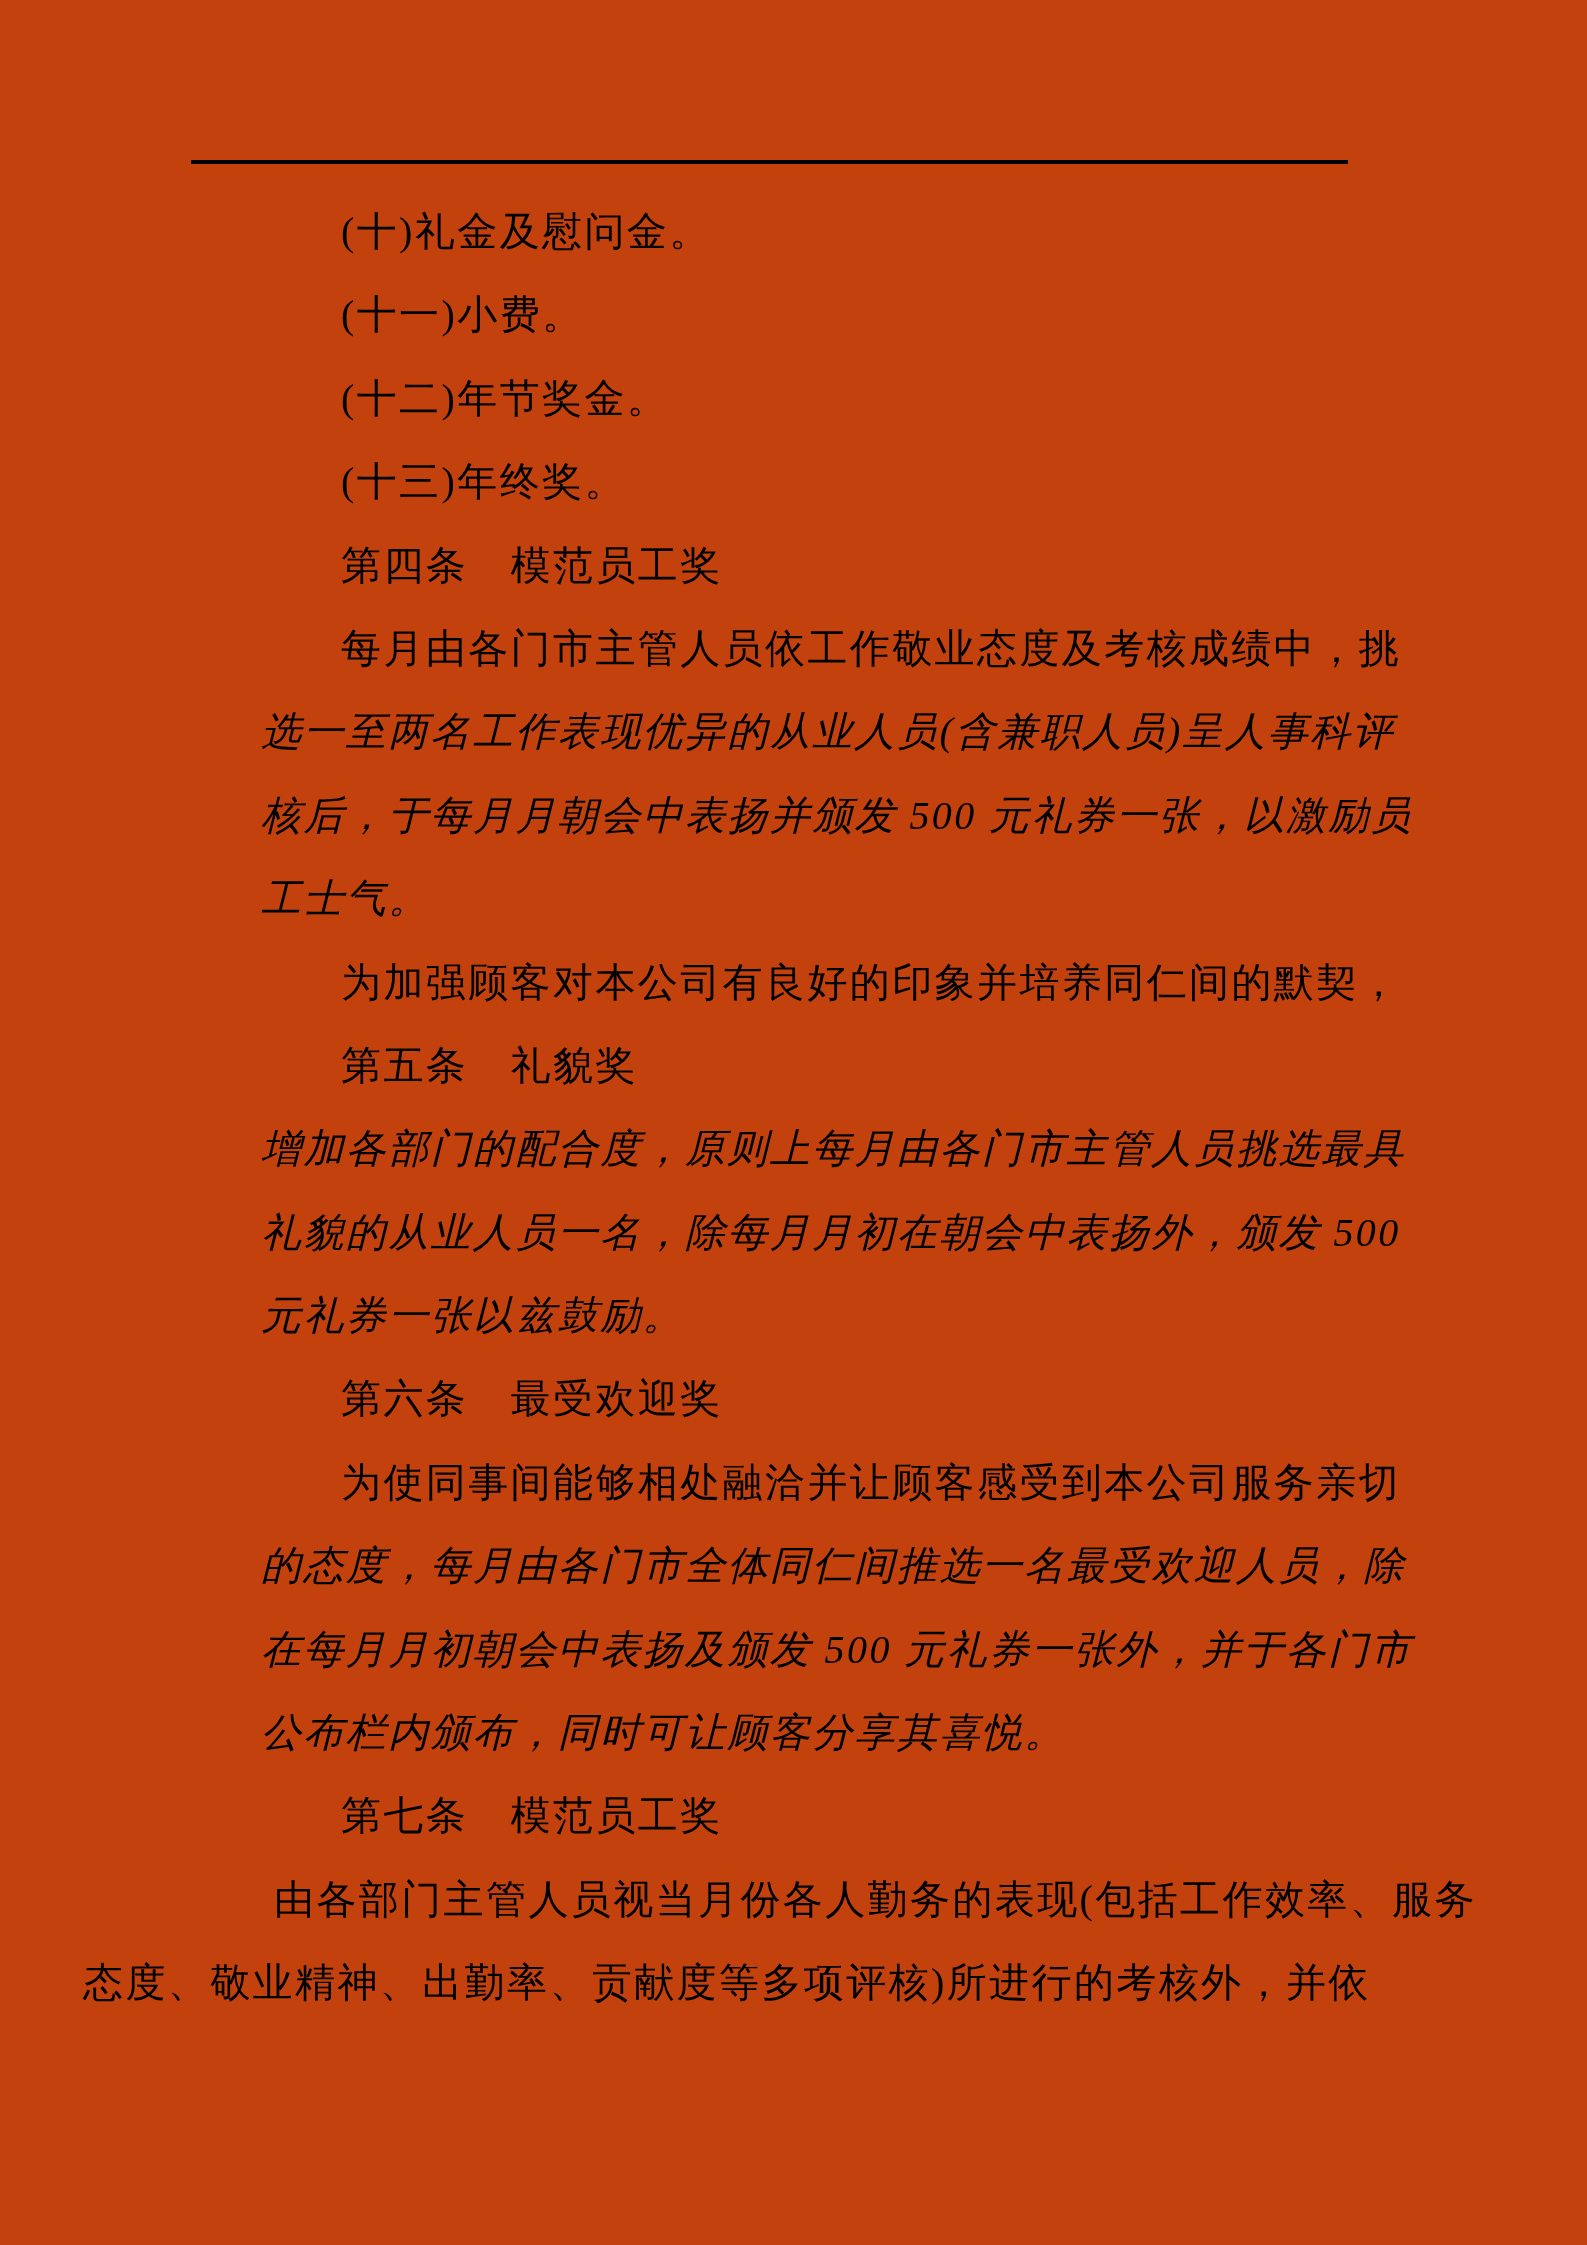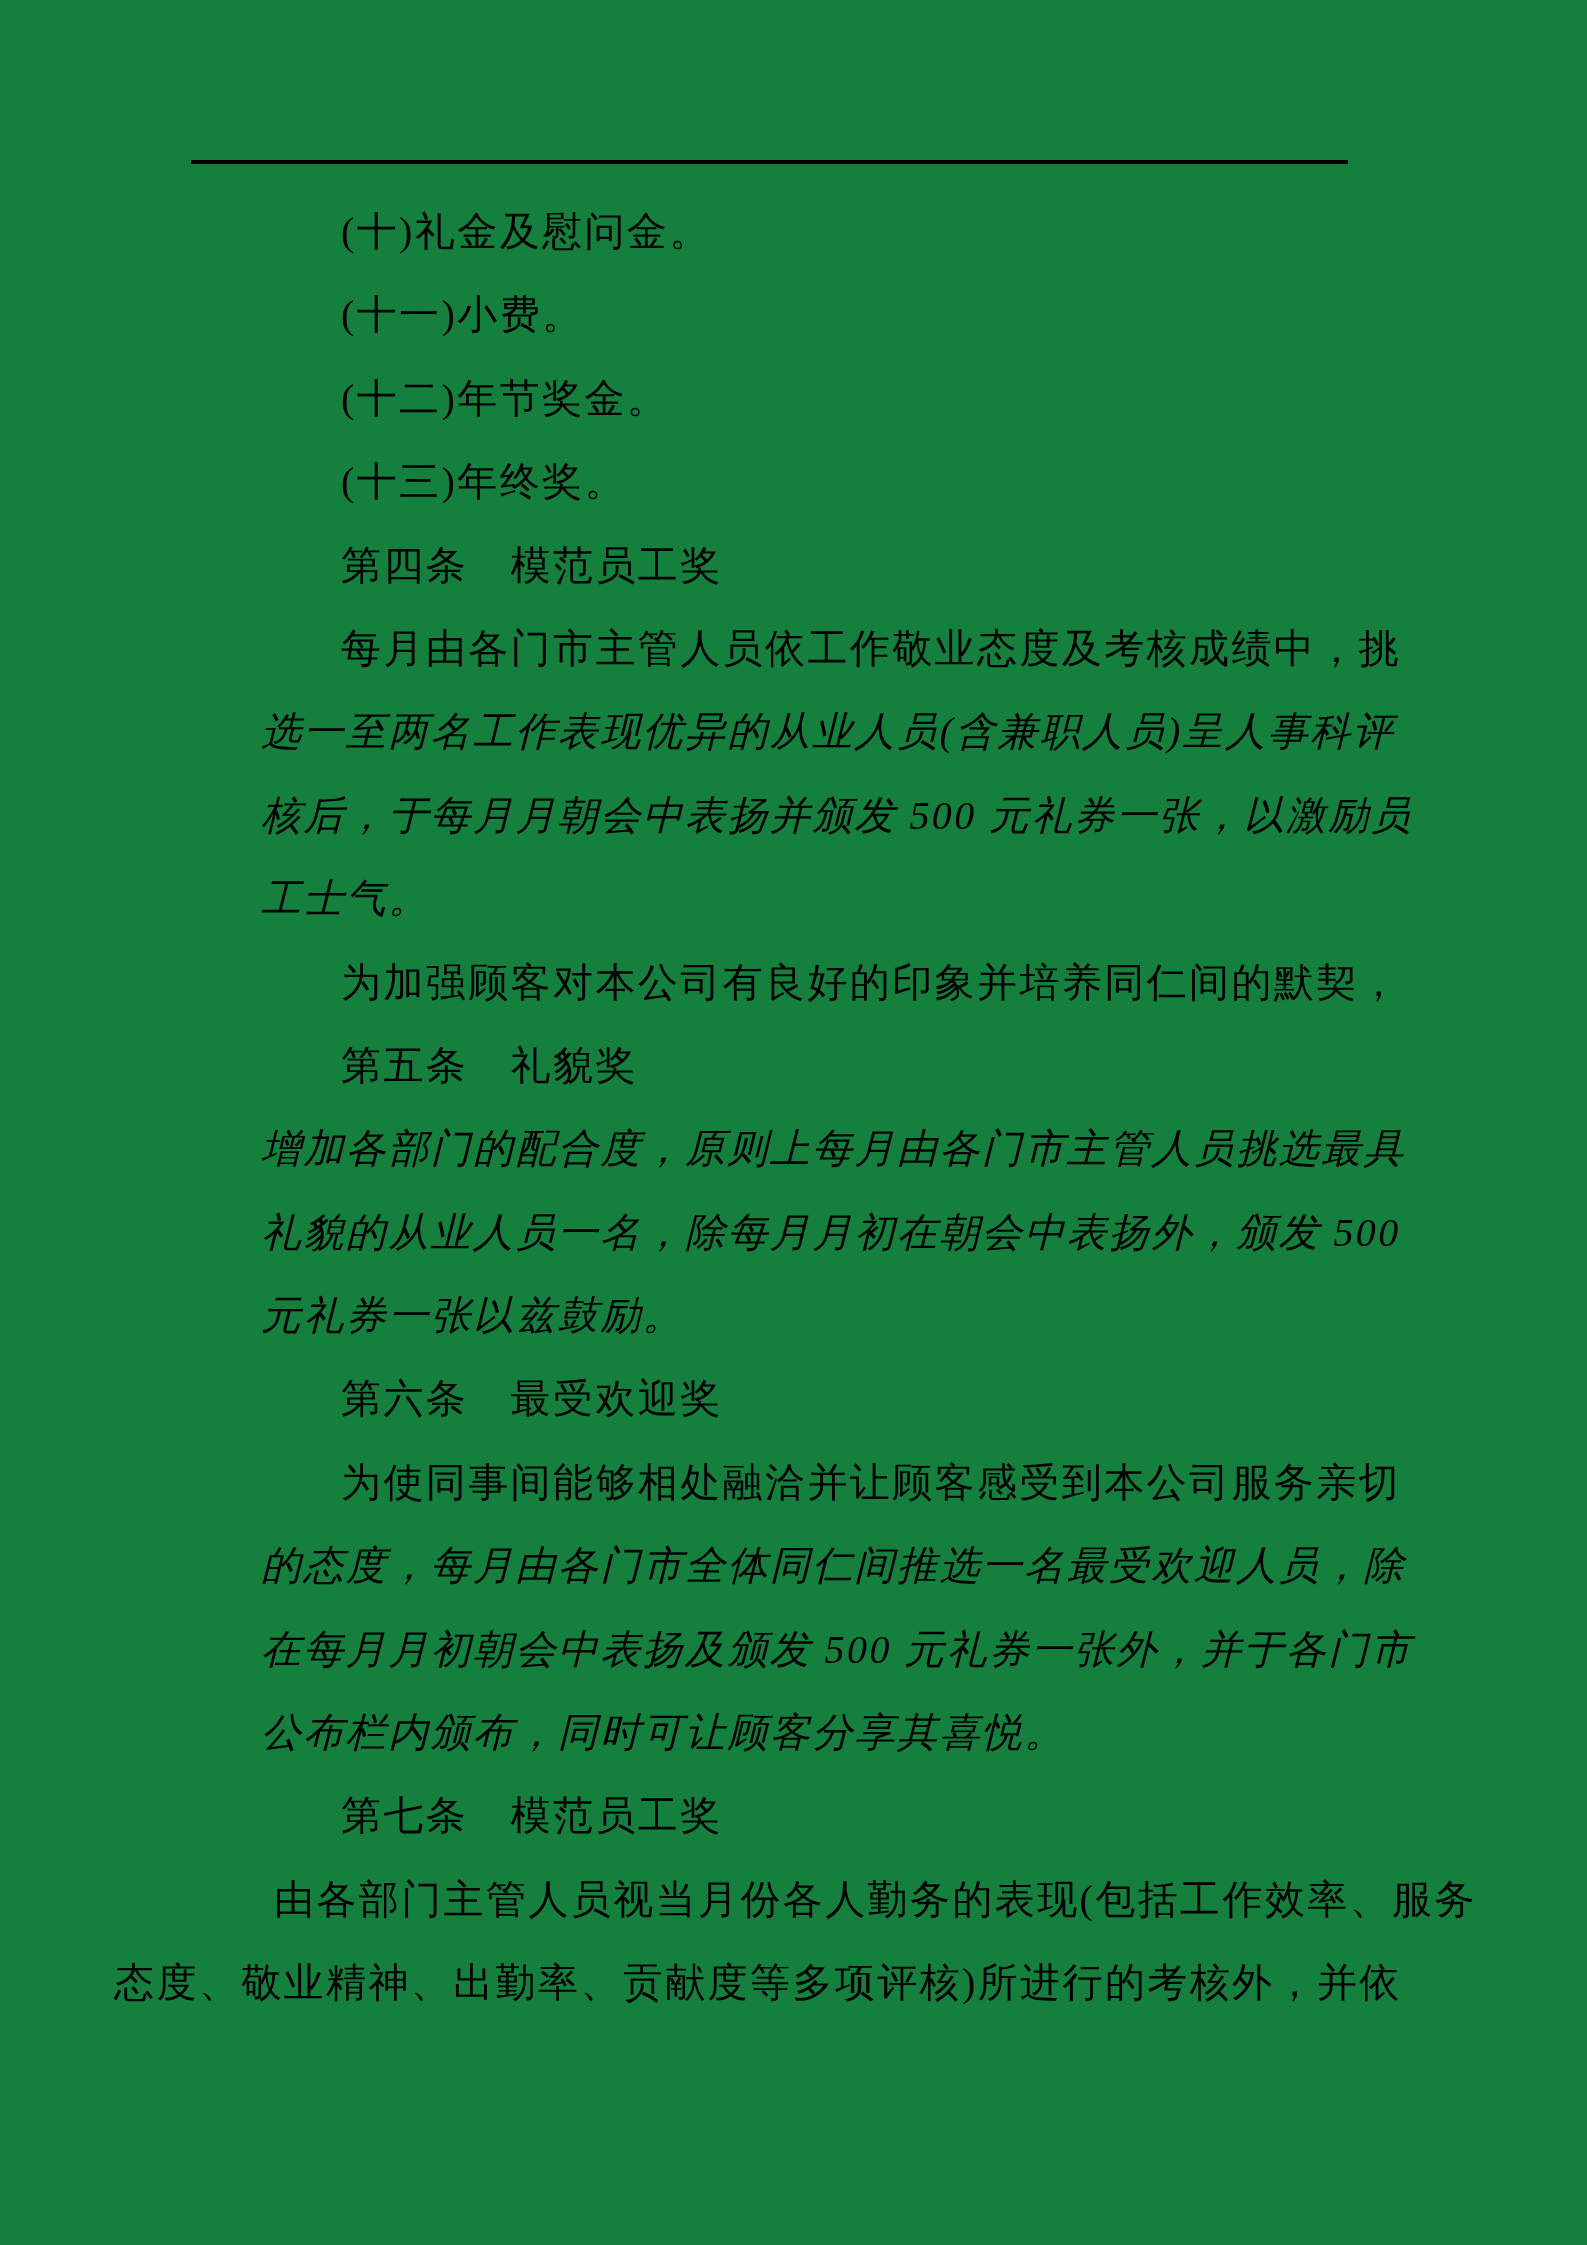--- a/index.html
+++ b/index.html
@@ -4,21 +4,21 @@
 <style>
   html, body {
     margin: 0;
     padding: 0;
     background: #ffffff;
   }
   .page {
     position: relative;
     width: 1587px;
     height: 2245px;
-    background: #15803d;
+    background: #c2410c;
     overflow: hidden;
     font-family: "Liberation Serif", "DejaVu Serif", serif;
     color: #000000;
   }
   .header-rule {
     position: absolute;
     left: 191px;
     top: 160px;
     width: 1157px;
     height: 4px;
@@ -37,21 +37,21 @@
     letter-spacing: 2.4px;
     white-space: pre;
   }
   
   .indent-item { padding-left: 341px; }
   
   .indent-cont { padding-left: 261px; font-style: italic; }
   
   .indent-p7first { padding-left: 274px; }
   
-  .indent-wide { padding-left: 114px; }
+  .indent-wide { padding-left: 83px; }
 </style>
 </head>
 <body>
 
 <div class="page">
   <div class="header-rule"></div>
   <div class="doc-body">
     <div class="doc-line indent-item">(十)礼金及慰问金。</div>
     <div class="doc-line indent-item">(十一)小费。</div>
     <div class="doc-line indent-item">(十二)年节奖金。</div>

